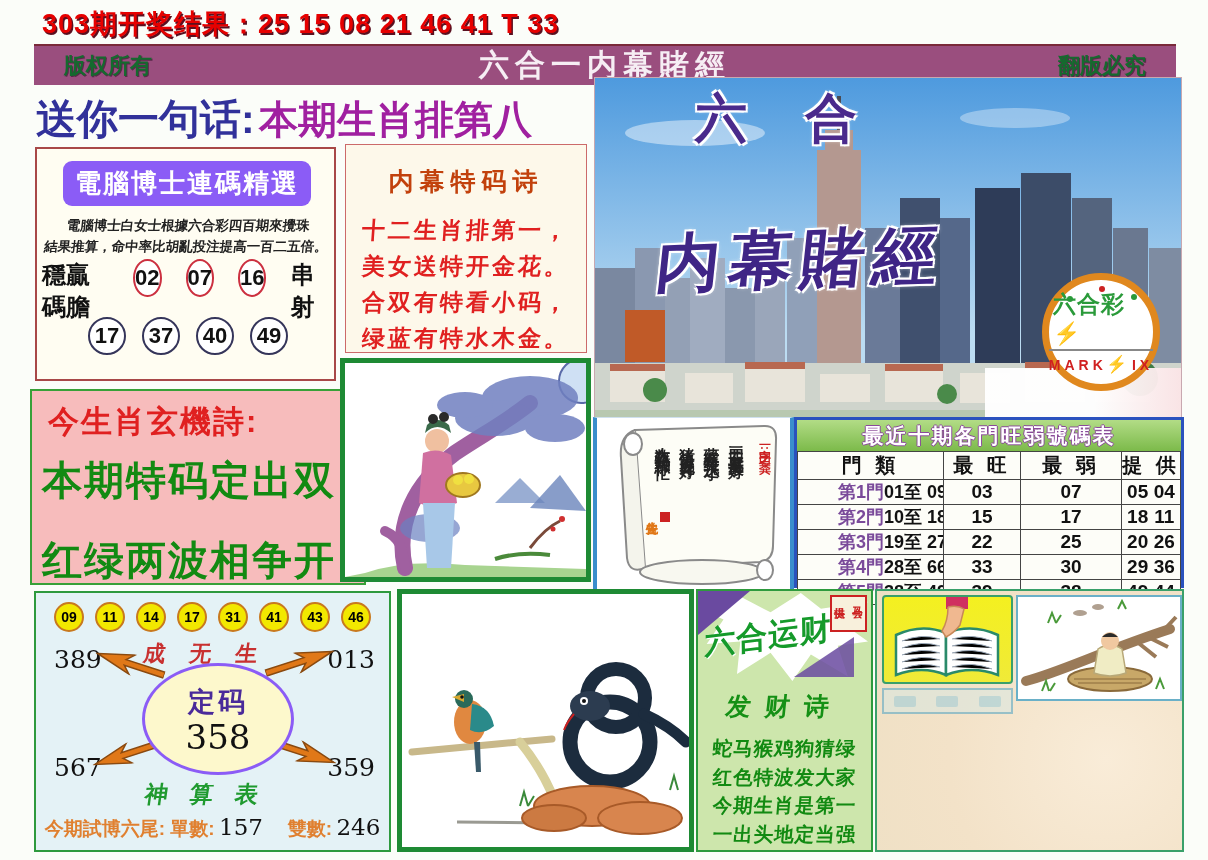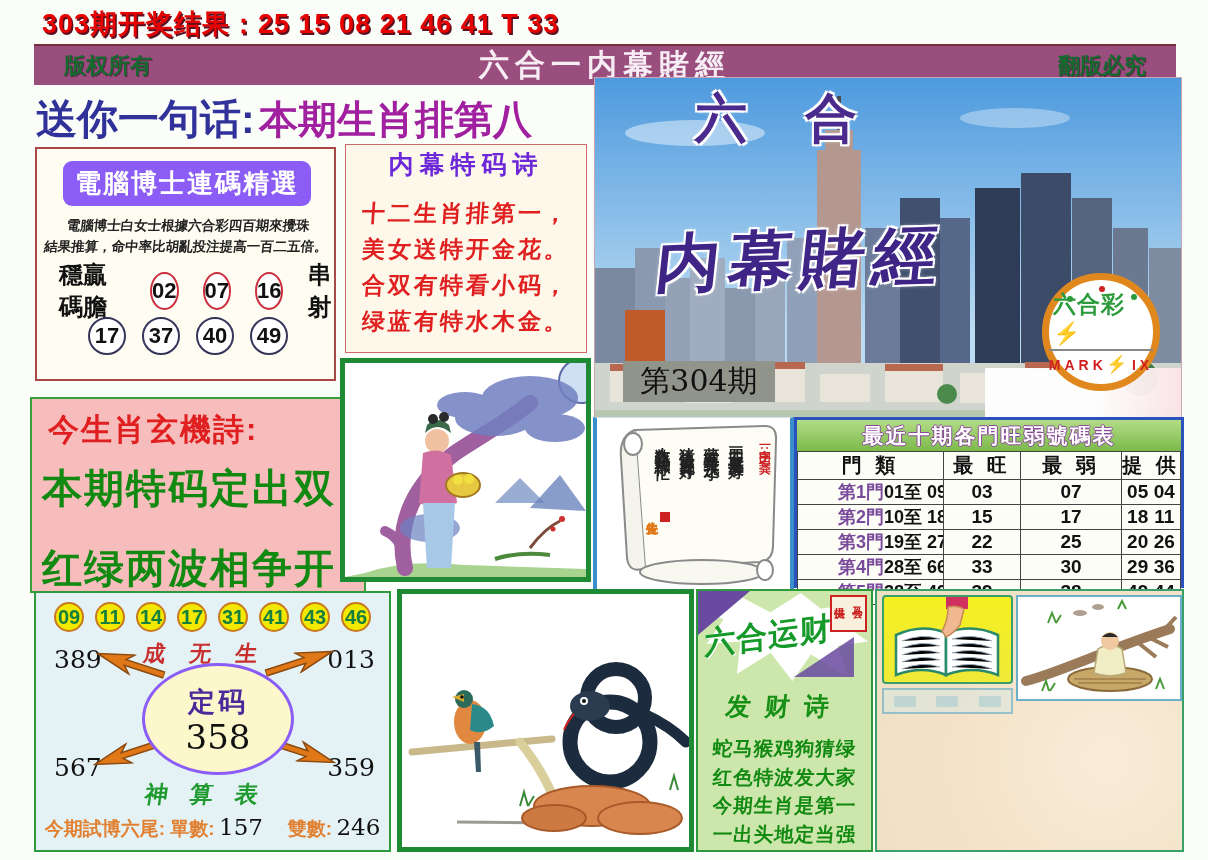--- a/index.html
+++ b/index.html
@@ -20,32 +20,32 @@
   .slogan .s-text  { font-size:39px; font-weight:bold; color:#a020a0; }
 
   
   .comp-box { position:absolute; left:35px; top:147px; width:301px; height:234px;
               background:#fffdf2; border:2px solid #a84848; }
   .comp-title { position:absolute; left:26px; top:12px; width:248px; height:45px; background:#8b5cf6;
                 border-radius:9px; color:#fff; font-size:26px; font-weight:bold; letter-spacing:2px;
                 display:flex; align-items:center; justify-content:center; }
   .comp-desc { position:absolute; left:6px; top:66px; width:288px; text-align:center;
                font-size:13.5px; font-weight:bold; color:#222; line-height:21px; transform:skewX(-6deg); }
-  .comp-row1 { position:absolute; left:22px; top:110px; width:282px; display:flex; align-items:center; justify-content:center; gap:24px; }
+  .comp-row1 { position:absolute; left:5px; top:110px; width:282px; display:flex; justify-content:center; gap:24px; }
   .comp-row2 { position:absolute; left:10px; top:168px; width:282px; display:flex; align-items:center; justify-content:center; gap:16px; }
   .comp-lbl { font-size:24px; font-weight:bold; color:#111; }
   .numball { width:38px; height:38px; border-radius:50%; background:#fff; display:flex; align-items:center;
              justify-content:center; font-size:22px; font-weight:bold; color:#111; }
   .numball.red  { border:2px solid #cc3040; }
   .numball.dark { border:2px solid #35355a; }
 
   
   .poem-box { position:absolute; left:345px; top:144px; width:242px; height:209px;
               background:#fdf8ea; border:1px solid #cc6a6a; }
-  .poem-title { margin-top:3px; text-align:center; font-size:25px; font-weight:bold; color:#6d28d9; letter-spacing:6px; }
+  .poem-title { margin-top:20px; text-align:center; font-size:25px; font-weight:bold; color:#c2410c; letter-spacing:6px; }
   .poem-lines { margin-top:14px; text-align:center; }
   .poem-lines div { font-size:23px; font-weight:bold; color:#e02020; line-height:36px; letter-spacing:3px; transform:skewX(-4deg); }
 
   
   .hero { position:absolute; left:594px; top:77px; width:588px; height:341px; overflow:hidden; border:1px solid #c8a8b0; }
   .hero-title-top { position:absolute; left:100px; top:6px; font-size:52px; font-weight:bold; color:#4a2a8c;
         letter-spacing:58px; text-shadow:0 0 4px #fff,2px 2px 0 #fff,-2px -2px 0 #fff,2px -2px 0 #fff,-2px 2px 0 #fff; }
   .hero-title-main { position:absolute; left:62px; top:138px; font-size:64px; font-weight:bold; color:#3f2586;
         letter-spacing:8px; transform:skewX(-8deg) rotate(-2deg);
         text-shadow:0 0 5px #fff,2px 2px 0 #fff,-2px -2px 0 #fff,2px -2px 0 #fff,-2px 2px 0 #fff; }
@@ -56,21 +56,21 @@
   .logo { position:absolute; left:447px; top:195px; width:118px; height:118px; border-radius:50%;
         background:#fff; border:7px solid #e0881e; display:flex; flex-direction:column; align-items:center; justify-content:center; }
   .logo-cn { font-size:23px; font-weight:bold; color:#2a9a3a; letter-spacing:1px; border-bottom:2px solid #888; padding:0 4px 2px; }
   .logo-cn .bolt { color:#139a2a; font-size:22px; }
   .logo-en { font-size:14px; font-weight:bold; color:#d02020; letter-spacing:4px; margin-top:3px; }
   .logo-en .bolt { color:#139a2a; font-size:17px; }
   .logo .dot { position:absolute; width:6px; height:6px; border-radius:50%; }
 
   
   .mystic-box { position:absolute; left:30px; top:389px; width:336px; height:196px;
-                background:#f7bcbc; border:2px solid #38a038;margin-top:8px; }
+                background:#f7bcbc; border:2px solid #38a038; }
   .mystic-title { position:absolute; left:16px; top:10px; font-size:31px; font-weight:bold; color:#e02020; letter-spacing:2px; }
   .mystic-l1 { position:absolute; left:10px; top:62px; font-size:40px; font-weight:bold; color:#128a12; letter-spacing:2px; }
   .mystic-l2 { position:absolute; left:10px; top:142px; font-size:40px; font-weight:bold; color:#128a12; letter-spacing:2px; }
 
   
   .paint-box { position:absolute; left:340px; top:358px; width:251px; height:224px;
                background:#fff; border:5px solid #1e8a34; }
 
   
   .scroll-box { position:absolute; left:593px; top:417px; width:201px; height:172px; background:#fff;
@@ -95,21 +95,21 @@
   .table-box tr.thead td { font-size:20px; letter-spacing:4px; }
   .table-box td.c-label { font-size:18px; letter-spacing:0; }
   .table-box td.c-label .pfx { color:#7a4a9a;margin-left:40px; }
   .table-box td.c-supply span { display:inline-block; width:46%; }
 
   
   .magic-box { position:absolute; left:34px; top:591px; width:357px; height:261px;
                background:#e4f2f6; border:2px solid #2e9a3e; }
   .ballrow { position:absolute; left:0; top:9px; width:100%; display:flex; justify-content:center; gap:11px; }
   .yball { width:30px; height:30px; border-radius:50%; background:#f2e800; border:2px solid #c8791e;
-           display:flex; align-items:center; justify-content:center; font-size:20px; font-weight:bold; color:#15803d; }
+           display:flex; align-items:center; justify-content:center; font-size:14px; font-weight:bold; color:#000000; }
   .corner-num { position:absolute; font-family:"DejaVu Serif", serif; font-size:25px; color:#111; }
   .script-red   { position:absolute; left:0; top:46px; width:100%; text-align:center; font-size:22px; font-weight:bold;
                   color:#c83030; letter-spacing:24px; transform:skewX(-8deg); }
   .script-green { position:absolute; left:0; top:186px; width:100%; text-align:center; font-size:23px; font-weight:bold;
                   color:#1f9a2f; letter-spacing:22px; transform:skewX(-8deg); }
   .ellipse { position:absolute; left:106px; top:70px; width:152px; height:112px; background:#fdf8cc;
              border:3px solid #8b5cf6; border-radius:50%; display:flex; flex-direction:column; align-items:center; justify-content:center; }
   .ellipse .e-lbl { font-size:27px; font-weight:bold; color:#4a2a9a; letter-spacing:3px; }
   .ellipse .e-num { font-size:34px; font-family:"DejaVu Serif", serif; color:#111; line-height:34px; }
   .arrow { position:absolute; width:72px; height:22px; }
@@ -245,21 +245,20 @@
           <rect x="430" y="284" width="60" height="7"></rect>
       </g>
       <circle cx="545" cy="300" r="18" fill="#3e7c46"></circle>
       <circle cx="60" cy="312" r="12" fill="#4a8a4a"></circle>
       <circle cx="352" cy="316" r="10" fill="#4a8a4a"></circle>
       <rect x="0" y="332" width="588" height="9" fill="#b8c8b0"></rect>
     </svg>
     <div class="hero-title-top">六合</div>
     <div class="hero-title-main">内幕賭經</div>
     <div class="wm-rect"></div>
-    <div class="issue-label">第304期</div>
     <div class="logo">
       <span class="dot" style="left:18px;top:16px;background:#2a9a3a"></span>
       <span class="dot" style="left:50px;top:6px;background:#cc2222"></span>
       <span class="dot" style="left:82px;top:14px;background:#2a9a3a"></span>
       <div class="logo-cn"><span>六合彩</span><span class="bolt">⚡</span></div>
       <div class="logo-en"><span>MARK</span><span class="bolt">⚡</span><span>IX</span></div>
     </div>
   </div>
 
   <div class="mystic-box">

